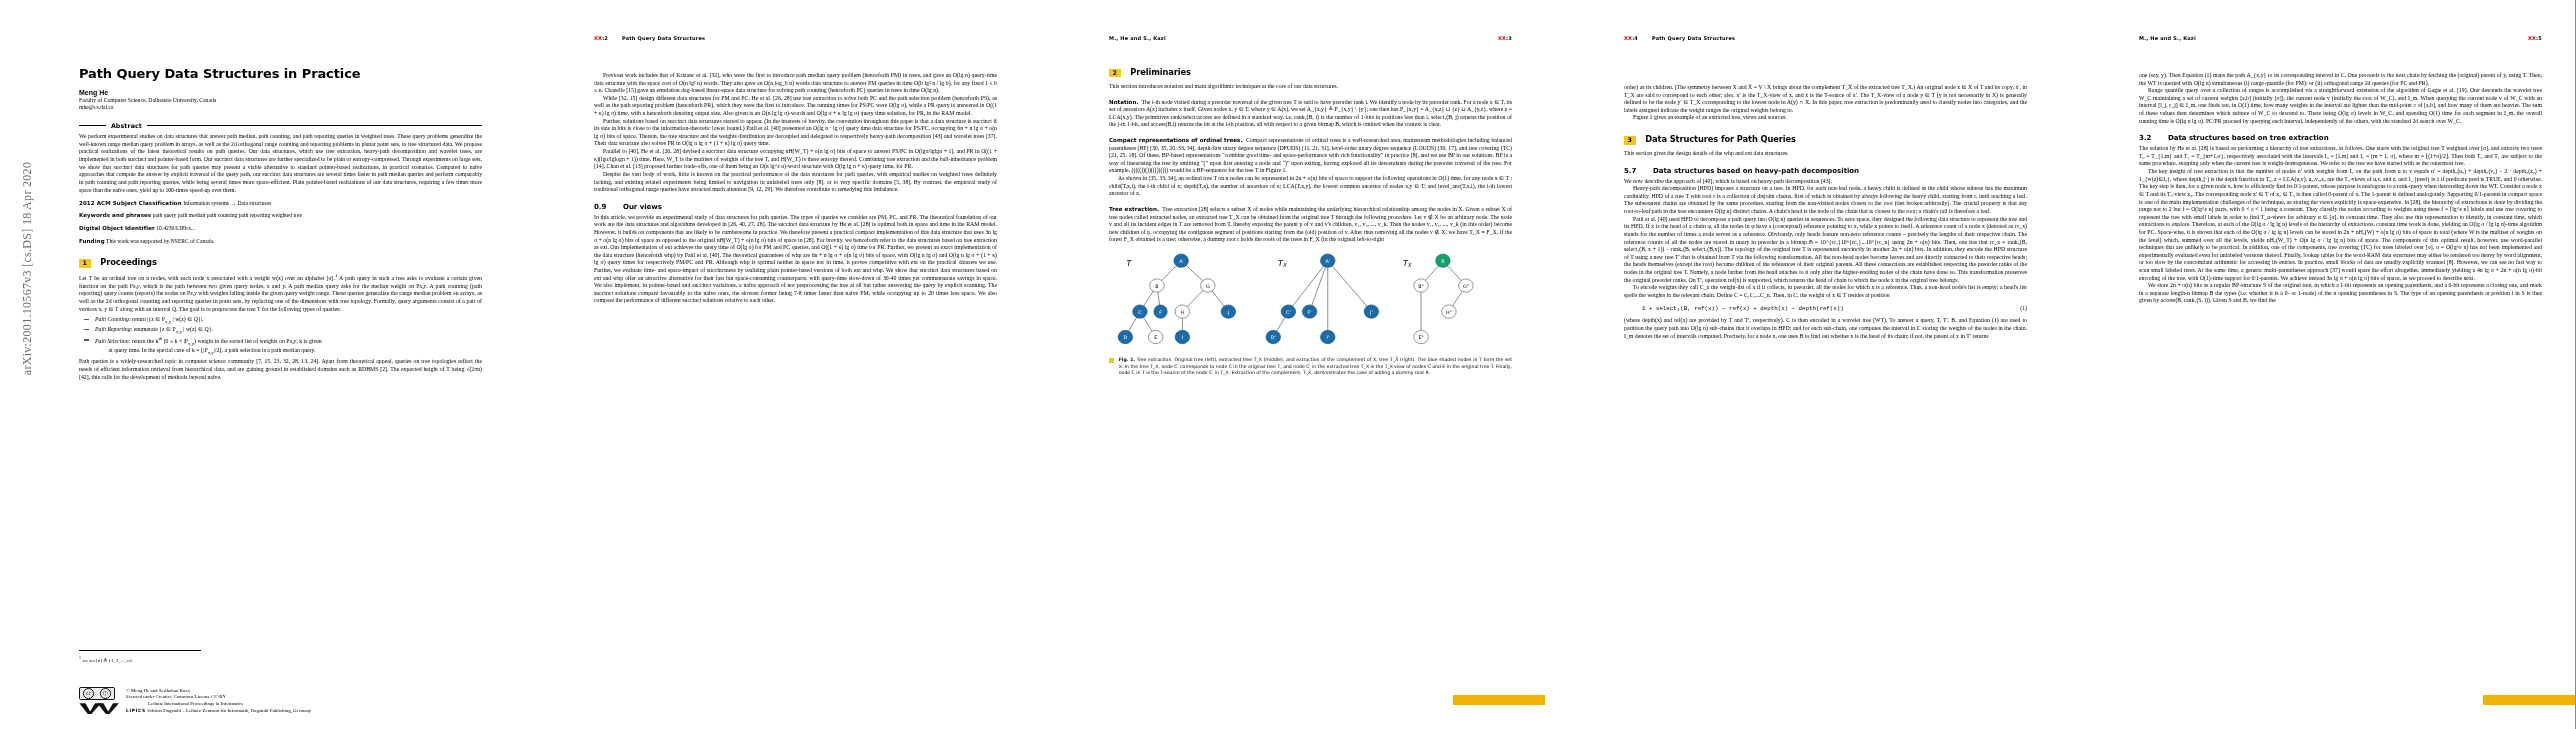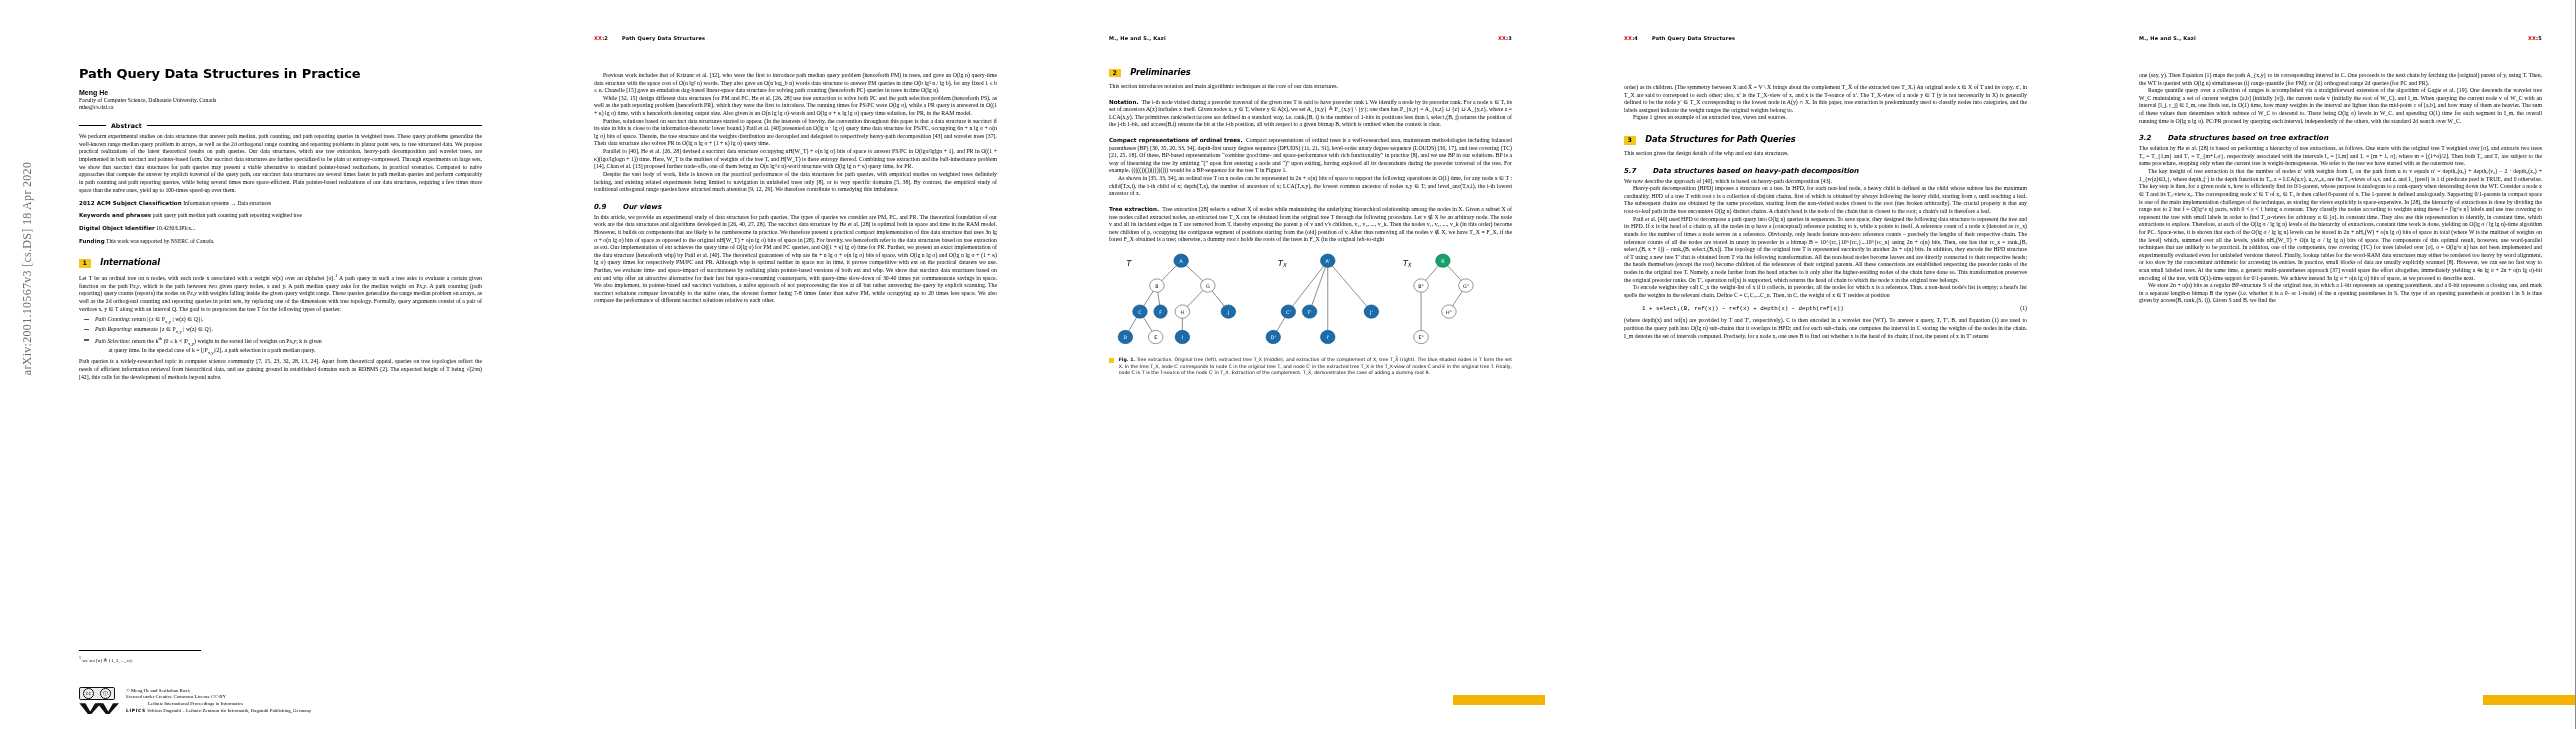--- a/index.html
+++ b/index.html
@@ -30,22 +30,22 @@
 
   .abs-body{font-size:5.7px;line-height:1.345;text-align:justify;hyphens:auto;}
 
   .meta{font-size:5.6px;margin-top:5.5px;line-height:1.3;}
   .meta .k{font-family:"DejaVu Sans",sans-serif;font-weight:bold;font-size:5.5px;letter-spacing:0.1px;}
 
   
   .sec{display:flex;align-items:baseline;margin:12px 0 5.5px 0;}
   .sec .num{background:#f5c518;color:#000;font-family:"DejaVu Sans",sans-serif;font-weight:bold;
             font-size:6.3px;padding:1.2px 3.6px 1.2px 3.6px;line-height:1;margin-right:9.7px;}
-  .sec .ttl{font-family:"DejaVu Sans",sans-serif;font-weight:bold;font-size:8.3px;letter-spacing:-0.1px;font-style:italic;}
-  .subsec{display:flex;align-items:flex-start;margin:9px 0 3px 0;font-style:italic;}
+  .sec .ttl{font-family:"DejaVu Sans",sans-serif;font-weight:bold;font-size:8.3px;letter-spacing:-0.1px;}
+  .subsec{display:flex;align-items:flex-start;margin:9px 0 3px 0;}
   .subsec .num{font-family:"DejaVu Sans",sans-serif;font-weight:bold;font-size:7px;width:29px;}
   .subsec .ttl{font-family:"DejaVu Sans",sans-serif;font-weight:bold;font-size:7px;letter-spacing:-0.03px;}
 
   
   p.b{font-size:5.8px;line-height:1.315;text-align:justify;margin:0;hyphens:auto;}
   p.b.ind{text-indent:9px;}
   .runin{font-family:"DejaVu Sans",sans-serif;font-weight:bold;font-size:5.6px;}
   .mono{font-family:"Liberation Mono",monospace;font-size:5.3px;}
   i,em{font-style:italic;}
 
@@ -125,21 +125,21 @@
         <span class="k">Digital Object Identifier</span>
         <span>10.4230/LIPIcs...</span>
       </div>
       <div class="meta">
         <span class="k">Funding</span>
         <span>This work was supported by NSERC of Canada.</span>
       </div>
 
       <div class="sec">
         <span class="num">1</span>
-        <span class="ttl">International</span>
+        <span class="ttl">Proceedings</span>
       </div>
 
       <p class="b"><span>Let T be an ordinal tree on n nodes, with each node x associated with a weight w(x) over an alphabet [σ].</span><sup>1</sup><span> A path query in such a tree asks to evaluate a certain given function on the path P</span><i>x,y</i><span>, which is the path between two given query nodes, x and y. A path median query asks for the median weight on P</span><i>x,y</i><span>. A path counting (path reporting) query counts (reports) the nodes on P</span><i>x,y</i><span> with weights falling inside the given query weight range. These queries generalize the range median problem on arrays, as well as the 2d orthogonal counting and reporting queries in point sets, by replacing one of the dimensions with tree topology. Formally, query arguments consist of a pair of vertices x, y ∈ T along with an interval Q. The goal is to preprocess the tree T for the following types of queries:</span></p>
 
       <ul class="items">
         <li><span class="bullet"></span><i>Path Counting</i><span>: return |{z ∈ P</span><sub>x,y</sub><span> | w(z) ∈ Q}|.</span></li>
         <li><span class="bullet"></span><i>Path Reporting</i><span>: enumerate {z ∈ P</span><sub>x,y</sub><span> | w(z) ∈ Q}.</span></li>
         <li><span class="bullet"></span><i>Path Selection</i><span>: return the k</span><sup>th</sup> (0 ≤ k &lt; |P<sub>x,y</sub><span>) weight in the sorted list of weights on P</span><i>x,y</i>; k is given
           <span class="cont"><span>at query time. In the special case of k = ⌊|P</span><sub>x,y</sub><span>|/2⌋, a path selection is a path median query.</span></span>
         </li>

